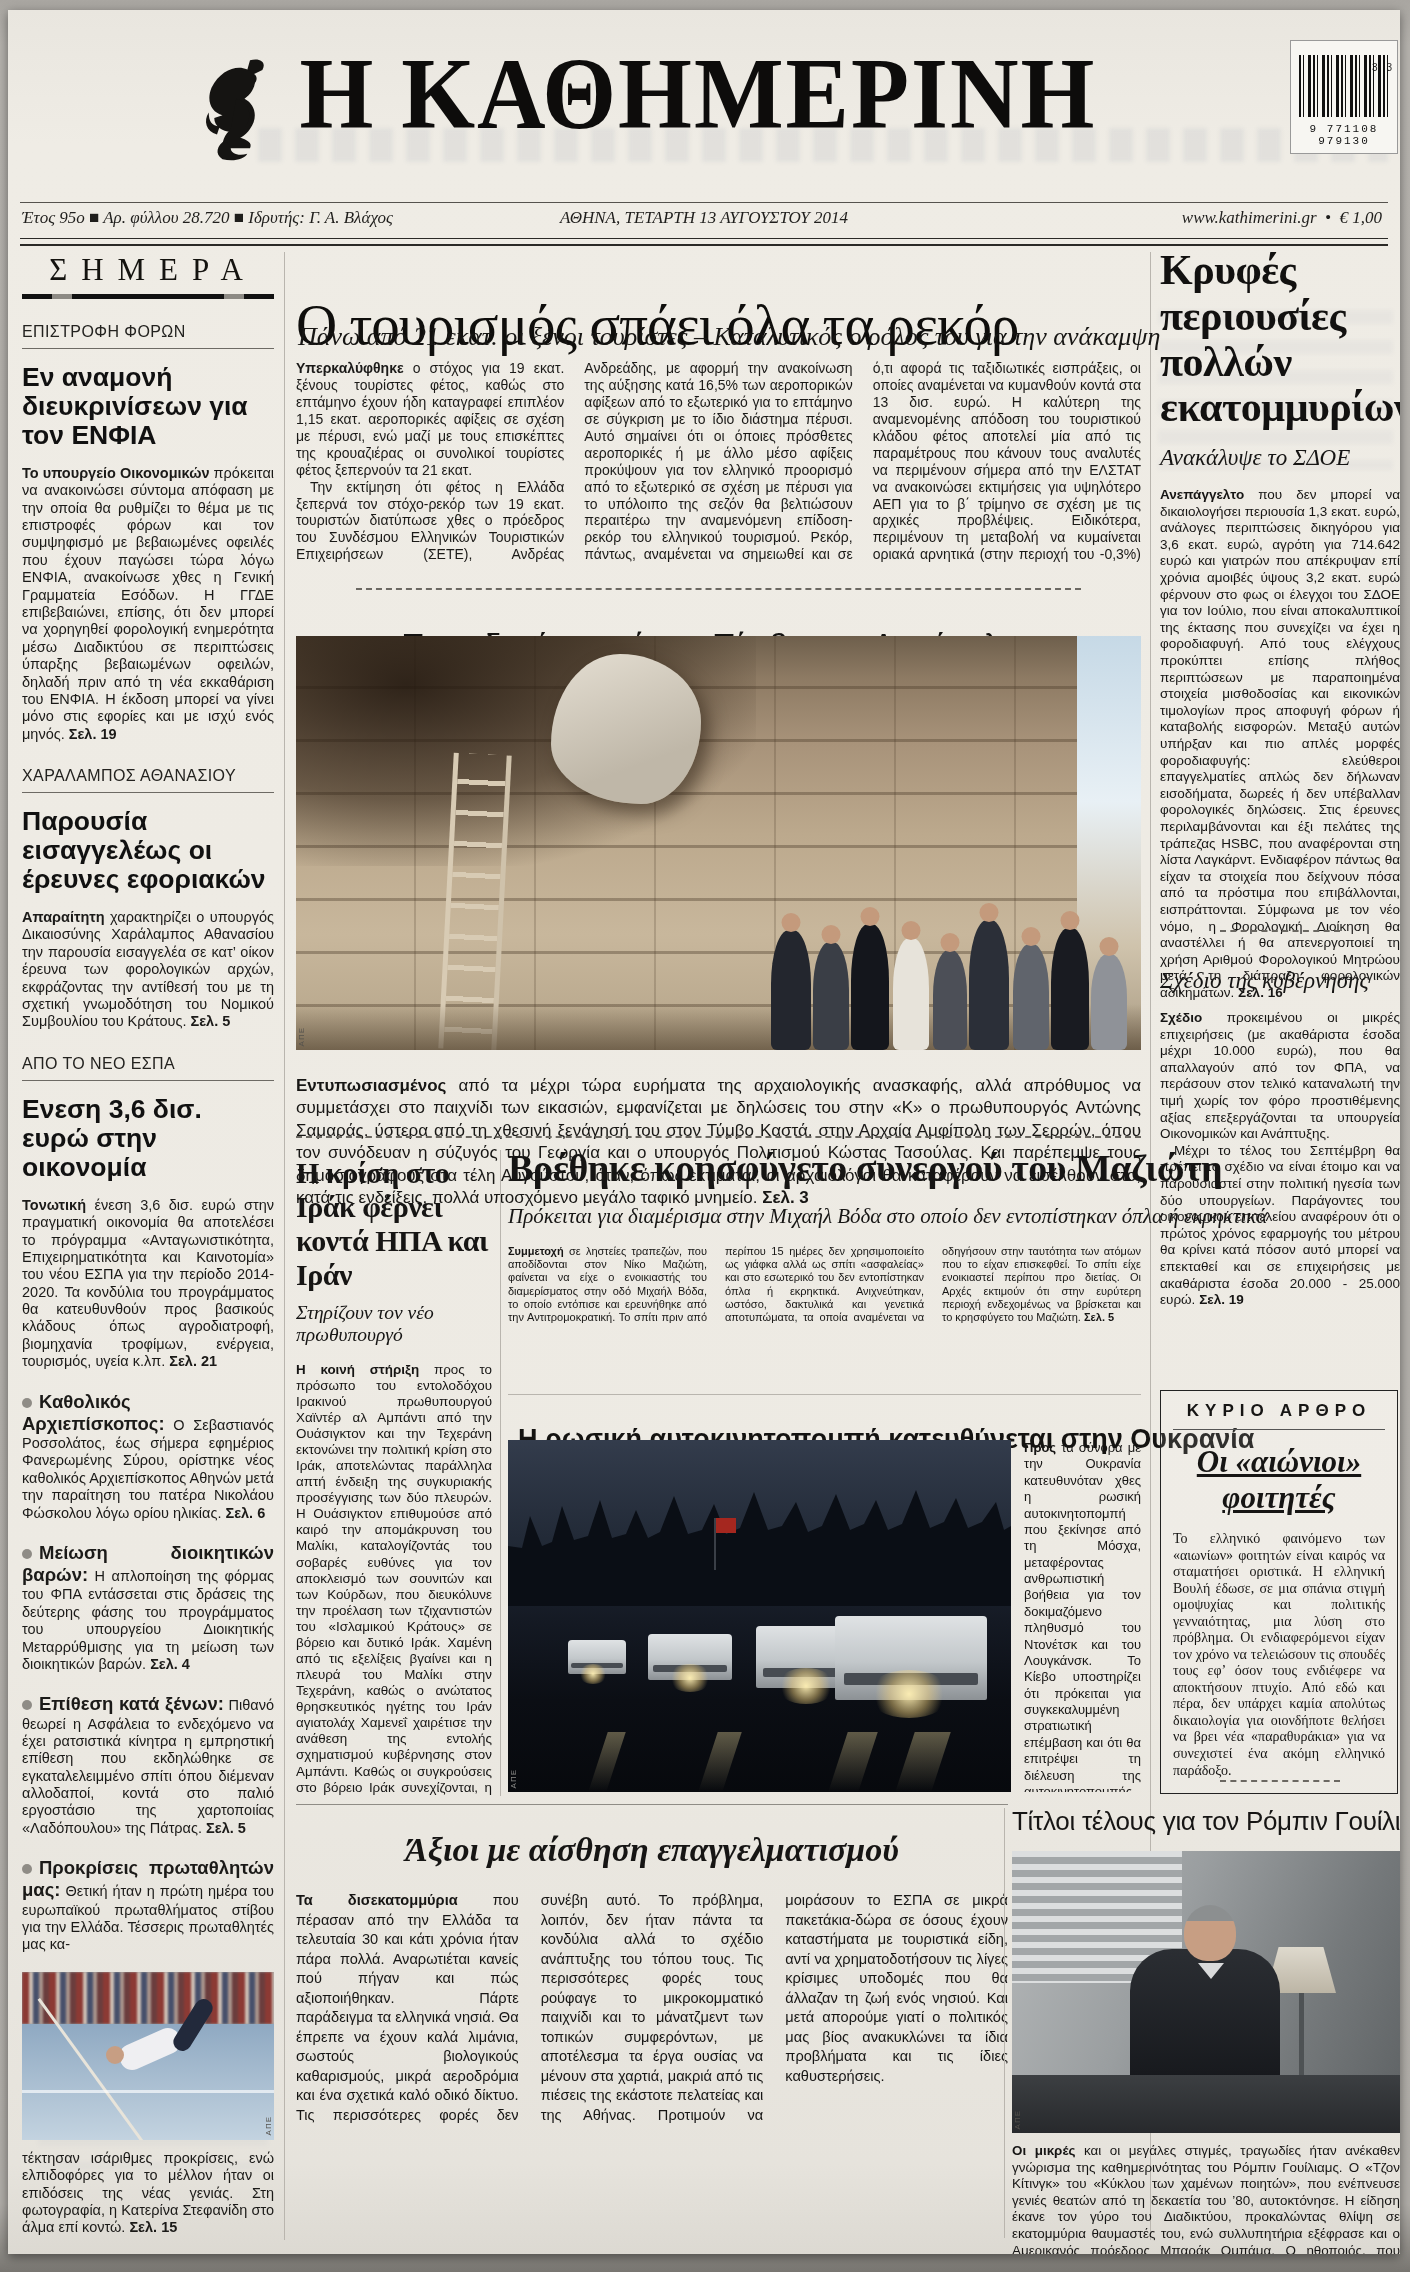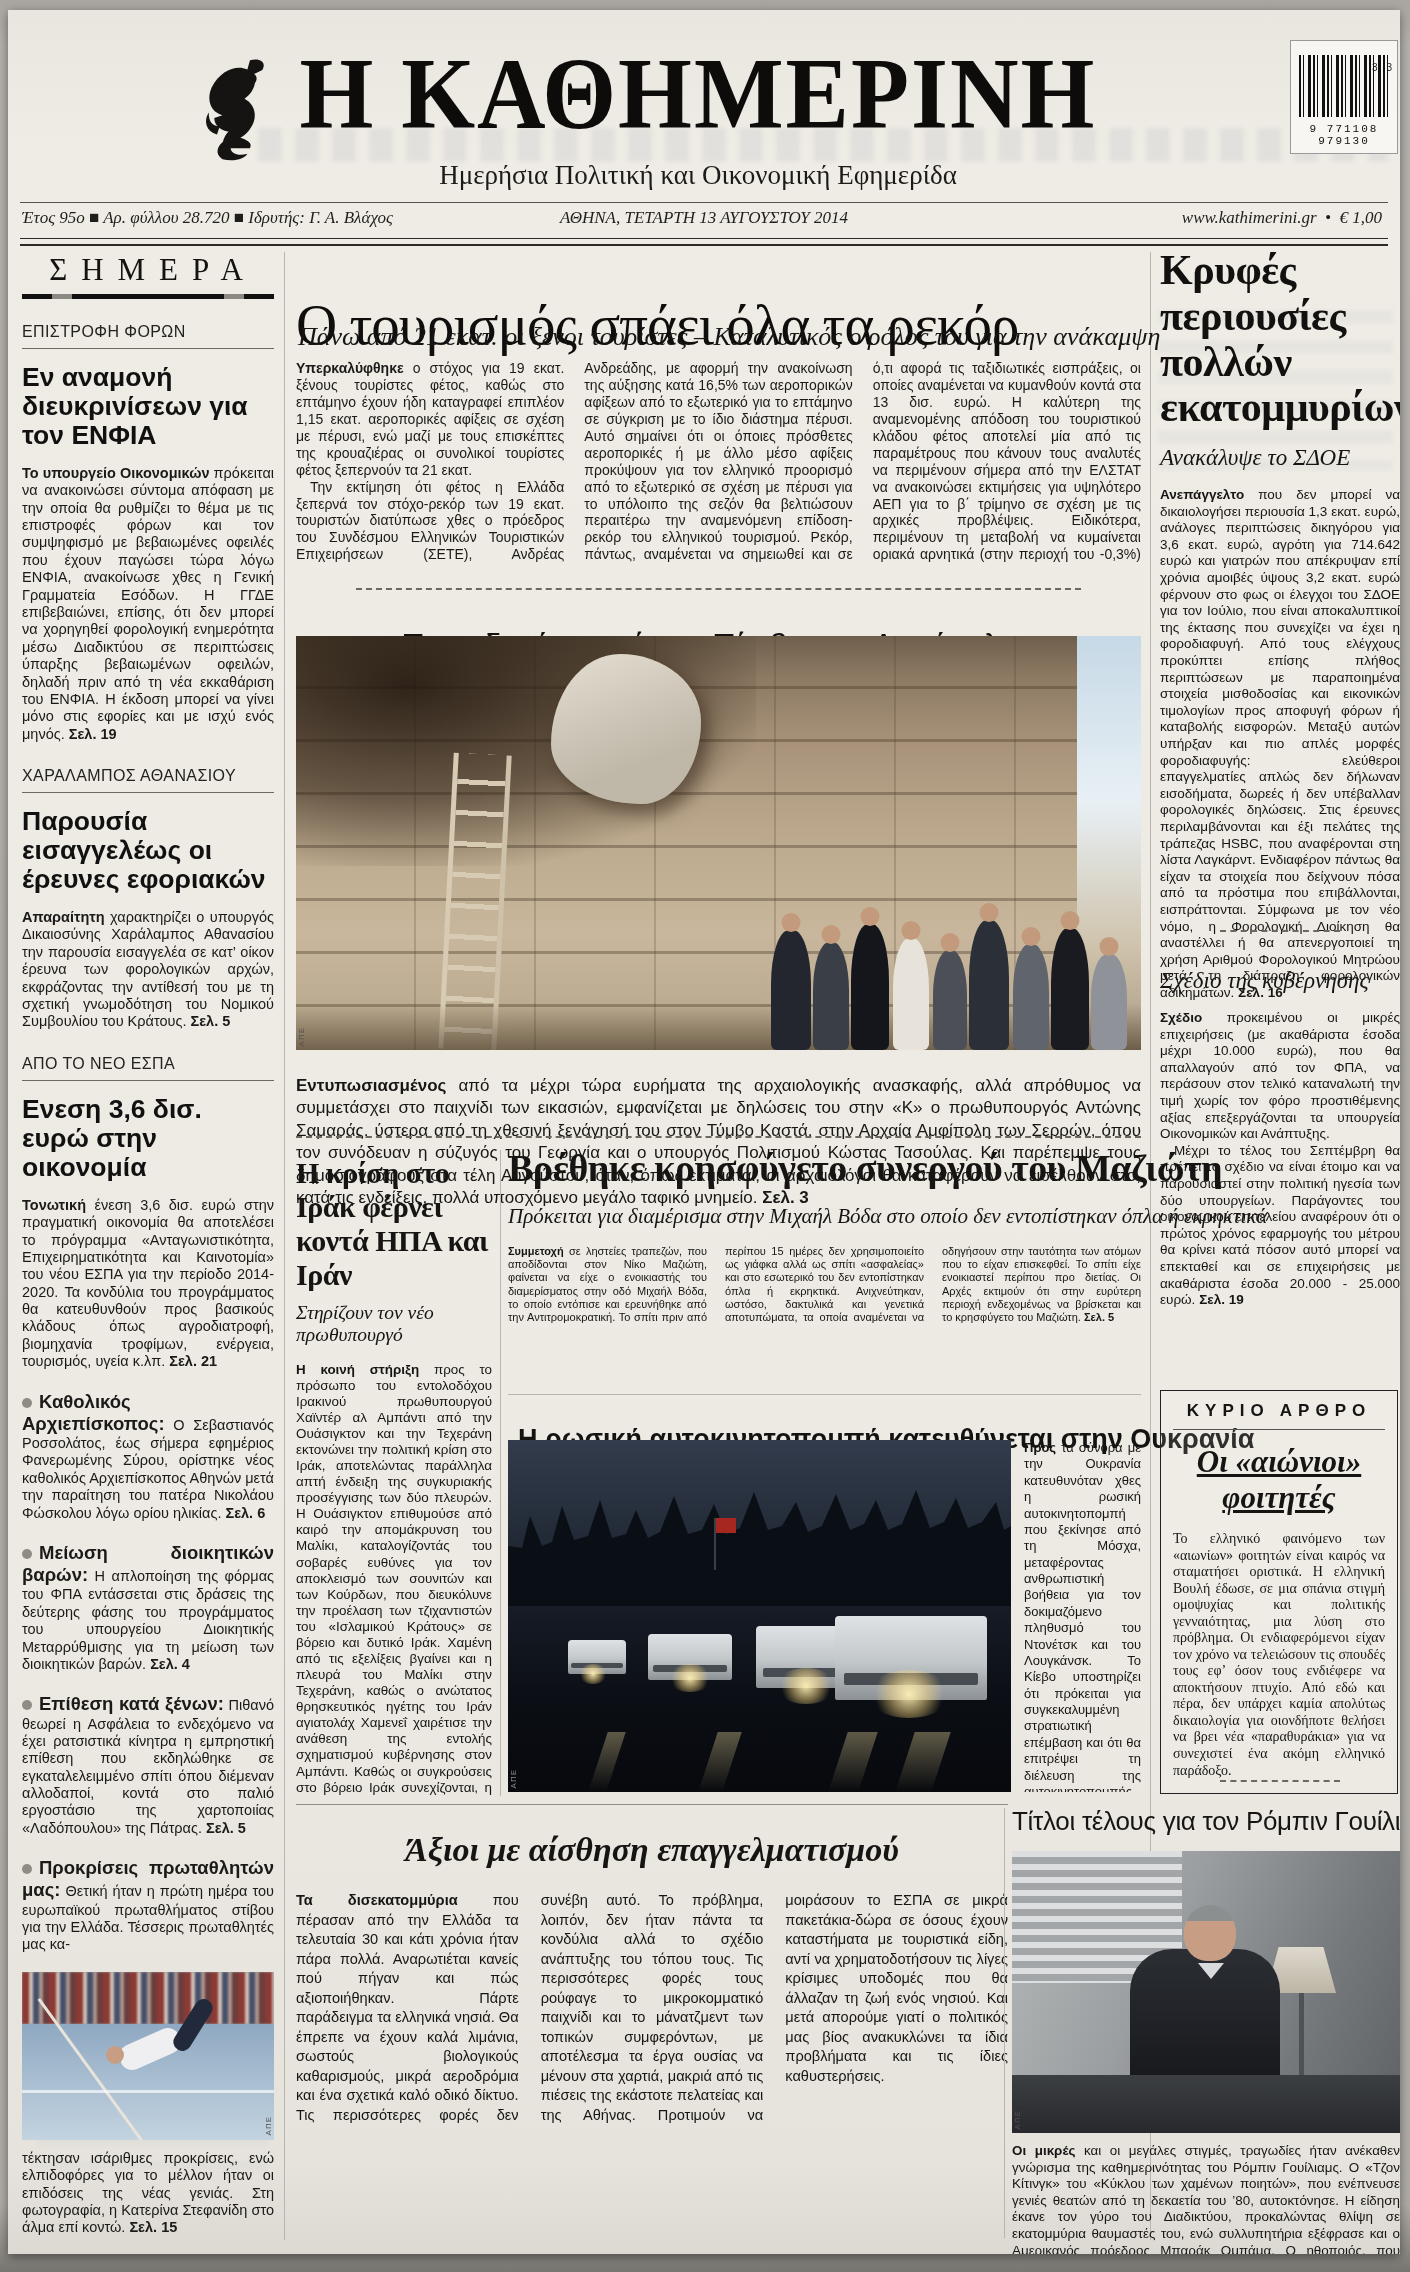--- a/index.html
+++ b/index.html
@@ -156,21 +156,20 @@
   <svg class="griffin" viewBox="0 0 60 80">
     <g fill="#151412">
       <path d="M38 6 C46 4 50 8 47 13 L41 16 C44 18 43 22 40 24 L34 20 Z"></path>
       <path d="M10 26 C18 10 34 8 40 16 C44 22 40 30 34 34 C42 38 44 48 38 56 C34 62 26 66 20 64 L24 58 C18 58 12 54 12 48 L18 46 C10 44 6 36 10 26 Z"></path>
       <path d="M28 34 C36 36 40 44 36 52 L30 62 C36 64 40 66 38 70 L20 70 C16 66 20 60 24 56 Z"></path>
       <path d="M20 64 C14 68 12 74 18 78 C26 80 34 78 36 74 C30 76 24 74 24 70 Z"></path>
       <path d="M8 44 C4 50 6 58 14 60 L16 54 C10 54 8 50 8 44 Z"></path>
     </g>
   </svg>
   <div class="mast-title">Η ΚΑΘΗΜΕΡΙΝΗ</div>
-  <div class="mast-sub">Ημερήσια Πολιτική και Οικονομική Εφημερίδα</div>
 
   <div class="barcode-box">
     <div class="barcode-corner">3 3</div>
     <div class="barcode-bars"></div>
     <div class="barcode-num">9 771108 979130</div>
   </div>
 
   <div class="rule-thin" style="top:192px;"></div>
   <div class="info-row">
     <span class="info-left">Έτος 95ο ■ Αρ. φύλλου 28.720 ■ Ιδρυτής: Γ. Α. Βλάχος</span>

